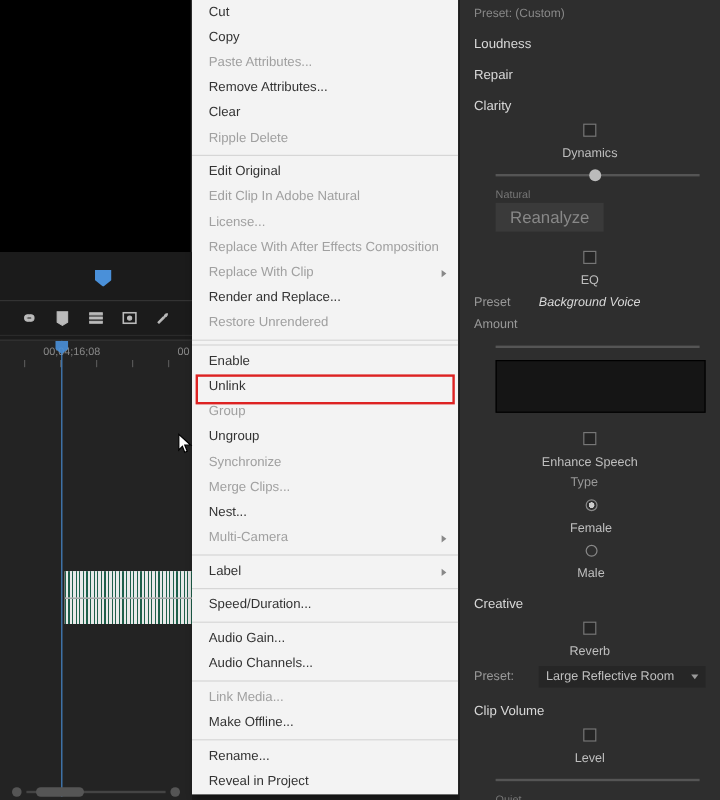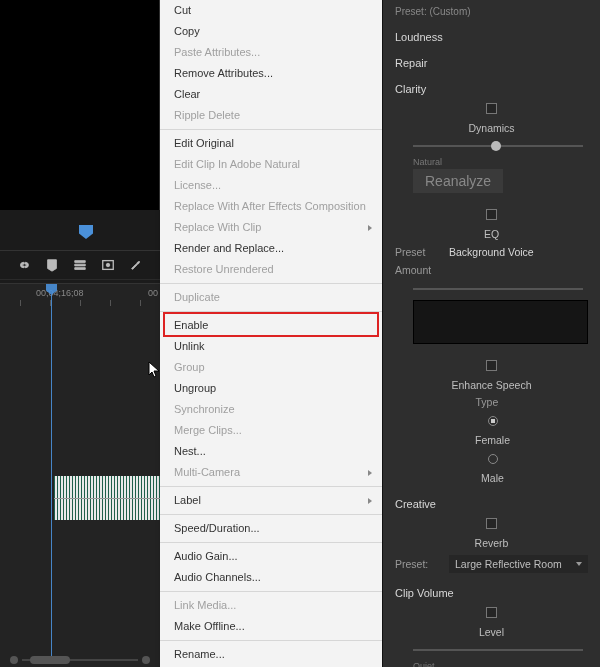--- a/index.html
+++ b/index.html
@@ -46,21 +46,21 @@
 .panel .row { display: flex; align-items: center; gap: 8px; margin: 5px 0; font-size: 10.5px; flex-direction: column; }
 .panel .chk { width: 11px; height: 11px; border: 1px solid #777; display: inline-flex; align-items: center; justify-content: center; background: #252525; }
 .panel .chk.on::after { content: "✓"; color: #6fb3ff; font-size: 9px; line-height: 9px; }
 .panel .slider { position: relative; height: 14px; margin: 2px 0 4px 18px; width: 170px; }
 .panel .slider .tr { position: absolute; left: 0; right: 0; top: 6px; height: 2px; background: #555; }
 .panel .slider .kn { position: absolute; top: 2px; width: 10px; height: 10px; border-radius: 50%; background: #bbb; }
 .panel .btn { display: inline-block; background: #3a3a3a; color: #888; padding: 4px 12px; font-size: 14px; margin-left: 18px; margin-top: 2px; }
 .panel .sub { color: #777; font-size: 9px; margin-left: 18px; margin-top: 4px; }
 .panel .valrow { display: flex; align-items: center; gap: 8px; font-size: 10.5px; margin: 6px 0; }
 .panel .valrow .lbl { width: 46px; color: #999; }
-.panel .valrow .val { color: #d8d8d8; }
+.panel .valrow .val { color: #d8d8d8; font-style: italic; }
 .panel .preset-box { flex: 1; background: #262626; padding: 3px 6px; display: flex; align-items: center; justify-content: space-between; }
 .panel .preset-box .chev { border-top: 4px solid #999; border-left: 3px solid transparent; border-right: 3px solid transparent; }
 .panel .darkbox { margin-left: 18px; margin-top: 4px; height: 44px; background: #151515; border: 1px solid #000; }
 .panel .radio { width: 10px; height: 10px; border: 1px solid #888; border-radius: 50%; display: inline-block; }
 .panel .radio.on { background: radial-gradient(circle, #ccc 0 40%, #2e2e2e 45% 100%); }
 </style>
 </head>
 <body>
 
 <div class="viewport"></div>
@@ -127,21 +127,20 @@
     <div class="mi dis">Ripple Delete</div>
     <div class="sep"></div>
     <div class="mi">Edit Original</div>
     <div class="mi dis">Edit Clip In Adobe Natural</div>
     <div class="mi dis">License...</div>
     <div class="mi dis">Replace With After Effects Composition</div>
     <div class="mi dis sub">Replace With Clip</div>
     <div class="mi">Render and Replace...</div>
     <div class="mi dis">Restore Unrendered</div>
     <div class="sep"></div>
-    <div class="mi dis">Duplicate</div>
     <div class="sep"></div>
     <div class="mi">Enable</div>
     <div class="mi">Unlink</div>
     <div class="mi dis">Group</div>
     <div class="mi">Ungroup</div>
     <div class="mi dis">Synchronize</div>
     <div class="mi dis">Merge Clips...</div>
     <div class="mi">Nest...</div>
     <div class="mi dis sub">Multi-Camera</div>
     <div class="sep"></div>

